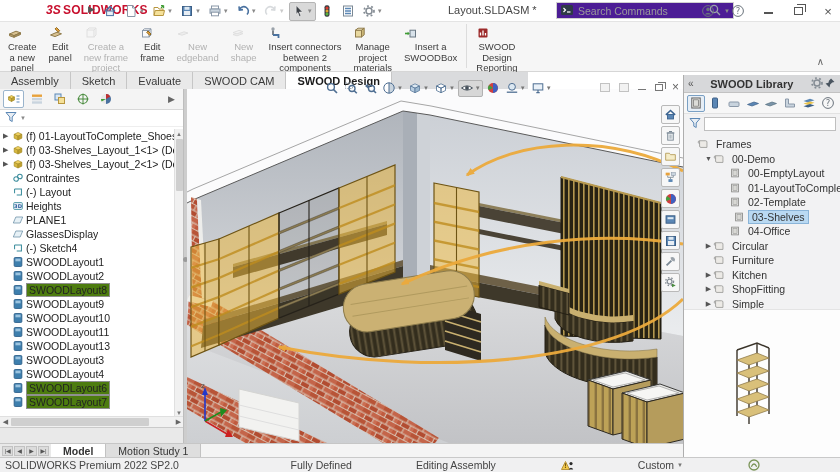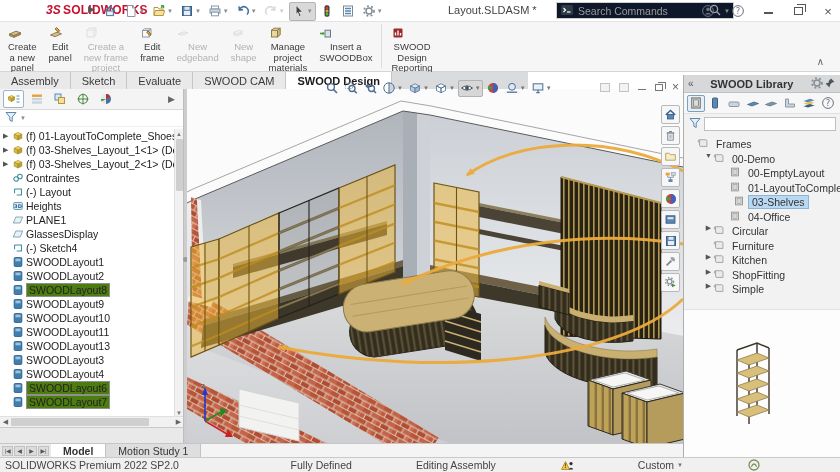--- a/index.html
+++ b/index.html
@@ -11,21 +11,21 @@
   .titlebar{position:absolute;left:0;top:0;width:840px;height:22px;background:#fff;border-bottom:1px solid #e4e4e4;}
   .logo{position:absolute;left:6px;top:3px;font-size:12px;font-weight:bold;color:#c8102e;letter-spacing:.2px;margin-left:40px;}
   .logo .pfx{font-style:italic;margin-right:2px;}
   .tb-flyout{position:absolute;left:88px;top:4px;font-size:9px;color:#555;cursor:pointer;}
   .quickbar{position:absolute;left:100px;top:1px;height:20px;display:flex;align-items:center;}
   .qbtn{height:19px;display:flex;align-items:center;padding:0 2px;border:1px solid transparent;border-radius:2px;margin-right:1px;}
   .qbtn.active{background:#d9d9d9;border-color:#b5b5b5;}
   .qbtn .dd{font-size:6px;color:#8a8a8a;margin-left:1px;}
   .qbtn.disabled{opacity:.45;}
   .doc-title{position:absolute;left:448px;top:4px;font-size:11px;color:#444;}
-  .searchbox{position:absolute;left:556px;top:2px;width:178px;height:17px;border:1px solid #d0d0d0;background:#0f172a;
+  .searchbox{position:absolute;left:556px;top:2px;width:178px;height:17px;border:1px solid #d0d0d0;background:#4c1d95;
              display:flex;align-items:center;padding:0 3px;}
   .searchbox .ph{flex:1;color:#9a9a9a;font-size:10.5px;margin-left:4px;}
   .searchbox .dd{font-size:6px;color:#8a8a8a;margin-left:2px;}
   .titleicons{position:absolute;right:4px;top:0;height:22px;display:flex;align-items:center;gap:14px;}
   .wbtn{display:flex;align-items:center;justify-content:center;width:16px;height:16px;color:#555;}
   .glyph-min{display:inline-block;width:9px;border-bottom:2px solid #555;height:6px;}
   .glyph-max{display:inline-block;width:9px;height:8px;border:1.4px solid #555;position:relative;}
   .glyph-max:before{content:"";position:absolute;left:2px;top:-4px;width:8px;height:7px;border:1.4px solid #555;border-bottom:none;border-left:none;}
   .glyph-close{font-size:13px;color:#555;line-height:1;}
   
@@ -90,21 +90,21 @@
   .rp-header{height:18px;background:#d7d8da;display:flex;align-items:center;padding:0 4px;border-bottom:1px solid #c2c2c2;}
   .rp-header .ttl{flex:1;text-align:center;font-weight:bold;font-size:11px;color:#333;}
   .rp-header .cl{font-size:10px;color:#555;}
   .rp-icons{height:21px;background:#f7f7f7;display:flex;align-items:center;padding:0 3px;gap:1px;border-bottom:1px solid #e2e2e2;}
   .rp-ib{width:18px;height:17px;display:flex;align-items:center;justify-content:center;border:1px solid transparent;border-radius:2px;}
   .rp-ib.active{background:#e6eef6;border-color:#7aa0c4;}
   .rp-help{margin-left:auto;}
   .rp-filter{height:19px;display:flex;align-items:center;padding:2px 4px;gap:2px;}
   .rp-filter .fld{flex:1;height:14px;background:#fff;border:1px solid #bfbfbf;}
   .libtree{flex:0 0 176px;padding-top:4px;overflow:hidden;}
-  .lrow{display:flex;align-items:flex-start;height:14.5px;font-size:10.5px;color:#333;white-space:nowrap;}
+  .lrow{display:flex;align-items:center;height:14.5px;font-size:10.5px;color:#333;white-space:nowrap;}
   .lrow .arr{width:9px;font-size:7px;color:#555;flex:none;text-align:center;}
   .lrow .lic{width:15px;flex:none;display:flex;align-items:center;}
   .lrow .lbl{padding:0 3px;border:1px solid transparent;}
   .lrow.selected .lbl{background:#b9d9f2;border-color:#8ab4d8;}
   .rp-preview{flex:1;background:#fdfdfd;border-top:1px solid #e4e4e4;display:flex;align-items:center;}
   .rp-preview svg{margin-left:38px;}
   
   .sheetrow{position:absolute;left:0;top:443px;width:683px;height:14px;background:#e9e9e9;border-top:1px solid #c6c6c6;display:flex;align-items:stretch;}
   .snav{display:flex;align-items:center;gap:1px;padding:0 2px;}
   .snav span{width:11px;height:10px;background:#dcdcdc;border:1px solid #c2c2c2;font-size:6px;color:#555;display:flex;align-items:center;justify-content:center;}
@@ -285,20 +285,28 @@
             <path d="M2 8 L8 5.8 12 7 6 9.2Z" fill="#e2e2e2" stroke="#bdbdbd"></path>
           </svg></span>
         <span>New<br>edgeband</span>
       </div>
       <div class="rbtn disabled">
         <span class="ric"><svg viewBox="0 0 14 14" width="14" height="14">
             <path d="M2 8.6 L8 6.4 12 7.6 6 9.8Z" fill="#e2e2e2" stroke="#bdbdbd"></path>
             <path d="M2 6.6 L8 4.4 12 5.6 6 7.8Z" fill="#eee" stroke="#bdbdbd"></path>
           </svg></span>
         <span>New<br>shape</span>
+      </div>
+      <div class="rbtn">
+        <span class="ric"><svg viewBox="0 0 14 14" width="14" height="14">
+            <circle cx="4" cy="3" r="1.7" fill="#9aa2aa"></circle>
+            <path d="M4 4.5 V9" stroke="#707880" stroke-width="1.8"></path>
+            <path d="M4 9 h5.5 v3" stroke="#4a72a0" stroke-width="1.8" fill="none"></path>
+          </svg></span>
+        <span>Insert connectors<br>between 2<br>components</span>
       </div>
       <div class="rbtn">
         <span class="ric"><svg viewBox="0 0 14 14" width="14" height="14">
             <rect x="2.5" y="4.2" width="6" height="6.8" fill="#e8d8a0" stroke="#8f7a4a"></rect>
             <path d="M2.5 4.2 L5 2.2 H11.2 L8.5 4.2Z" fill="#f2e6c0" stroke="#8f7a4a"></path>
             <path d="M8.5 4.2 L11.2 2.2 V8.8 L8.5 11Z" fill="#cdb878" stroke="#8f7a4a"></path>
           </svg></span>
         <span>Manage<br>project<br>materials</span>
       </div>
       <div class="rbtn">
@@ -1020,20 +1028,30 @@
         <div class="lrow" style="padding-left: 36px;">
           <span class="arr"></span>
           <span class="lic">
             <svg viewBox="0 0 14 14" width="12" height="12">
               <rect x="3" y="2.5" width="8" height="9" fill="#f0f0ee" stroke="#8a8a88"></rect>
               <rect x="4.6" y="4" width="4.8" height="6" fill="#d8d8d4" stroke="#8a8a88" stroke-width=".6"></rect>
             </svg>
           </span>
           <span class="lbl">01-LayoutToComplete</span>
         </div>
+        <div class="lrow" style="padding-left: 36px;">
+          <span class="arr"></span>
+          <span class="lic">
+            <svg viewBox="0 0 14 14" width="12" height="12">
+              <rect x="3" y="2.5" width="8" height="9" fill="#f0f0ee" stroke="#8a8a88"></rect>
+              <rect x="4.6" y="4" width="4.8" height="6" fill="#d8d8d4" stroke="#8a8a88" stroke-width=".6"></rect>
+            </svg>
+          </span>
+          <span class="lbl">02-Template</span>
+        </div>
         <div class="lrow selected" style="padding-left: 40px;">
           <span class="arr"></span>
           <span class="lic">
             <svg viewBox="0 0 14 14" width="12" height="12">
               <rect x="3" y="2.5" width="8" height="9" fill="#f0f0ee" stroke="#8a8a88"></rect>
               <rect x="4.6" y="4" width="4.8" height="6" fill="#d8d8d4" stroke="#8a8a88" stroke-width=".6"></rect>
             </svg>
           </span>
           <span class="lbl">03-Shelves</span>
         </div>

